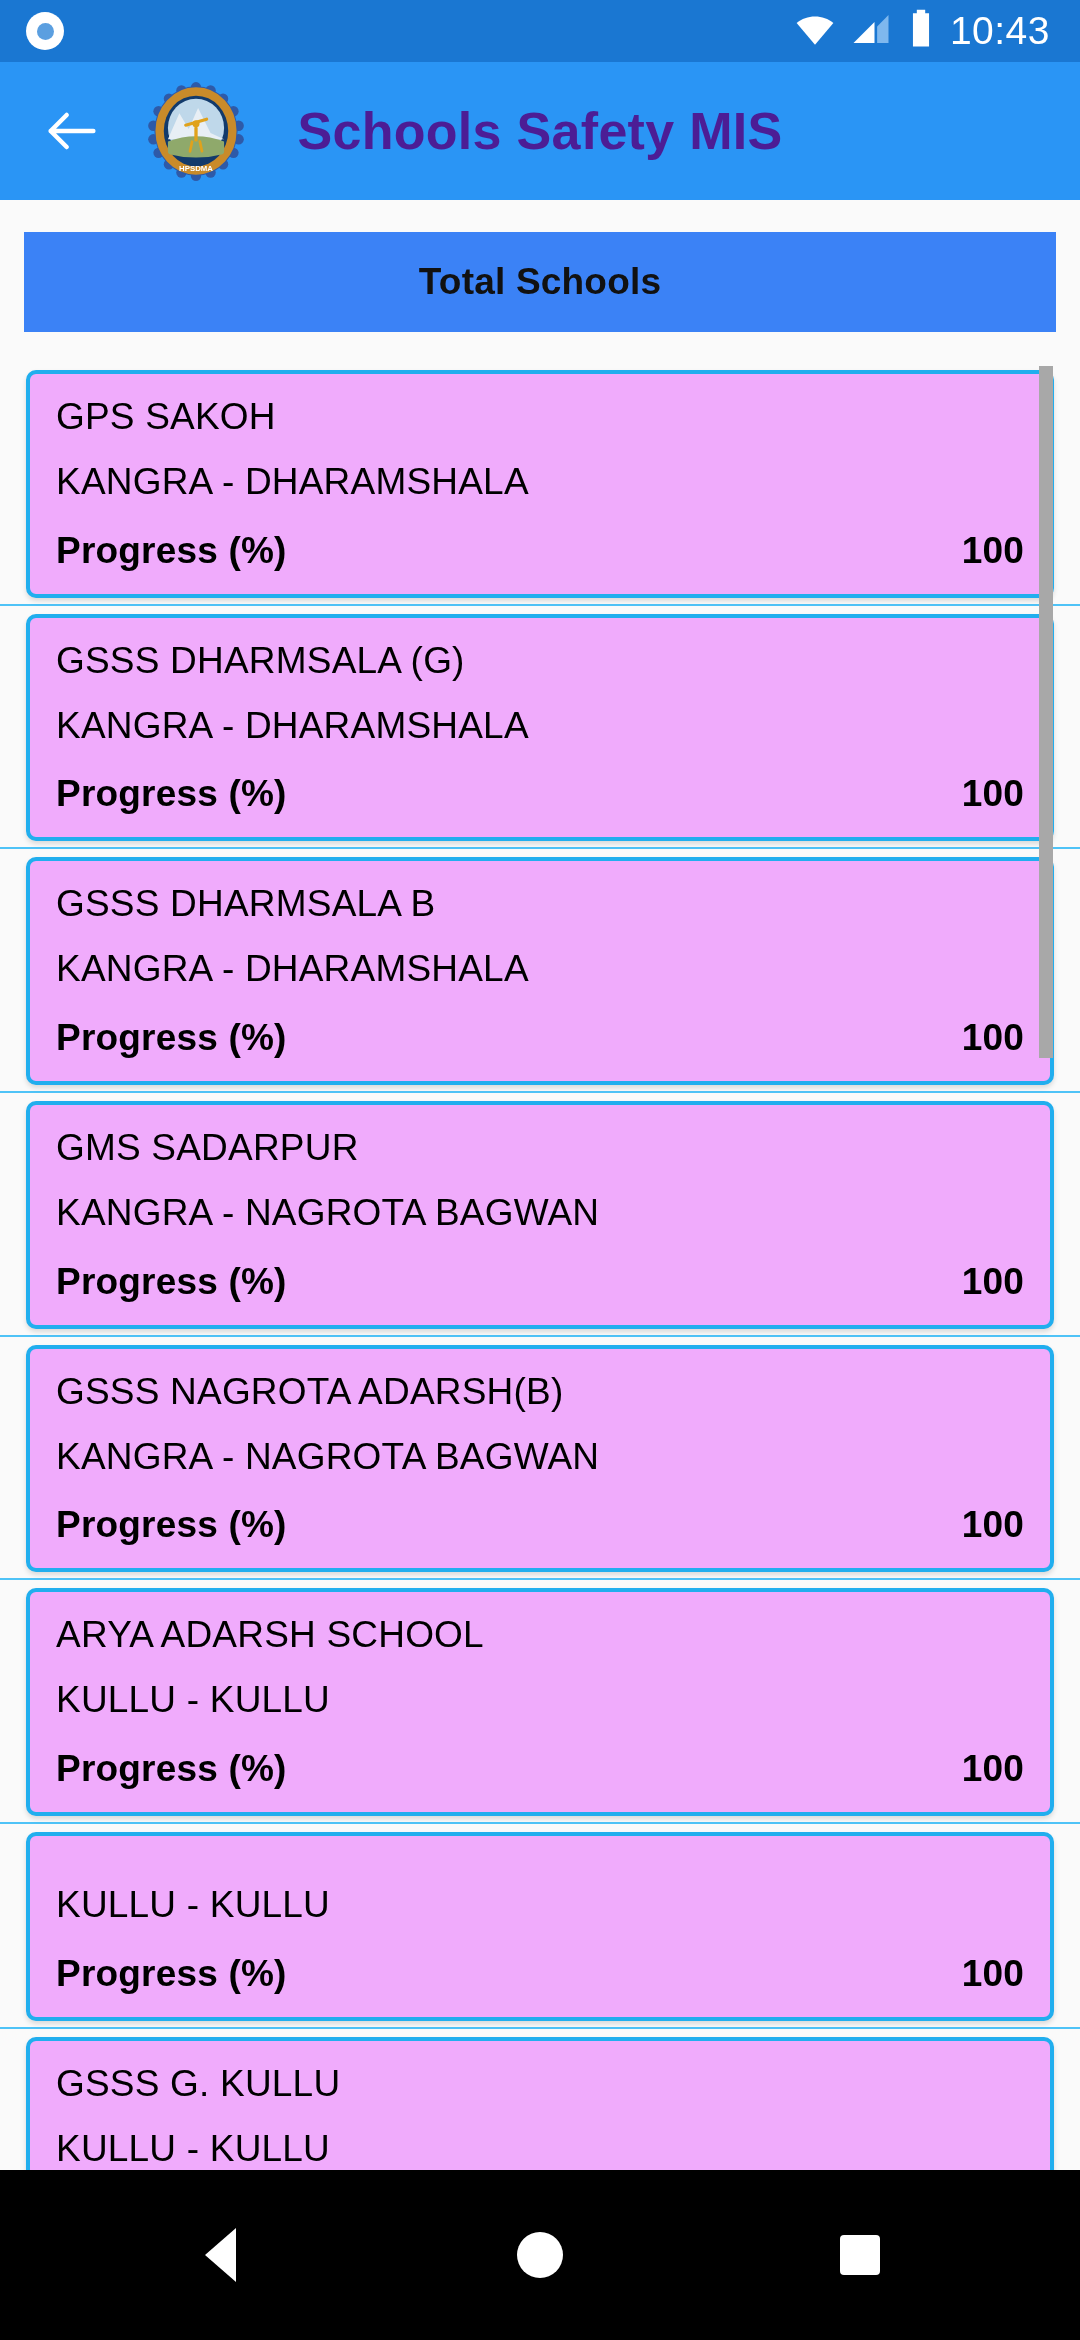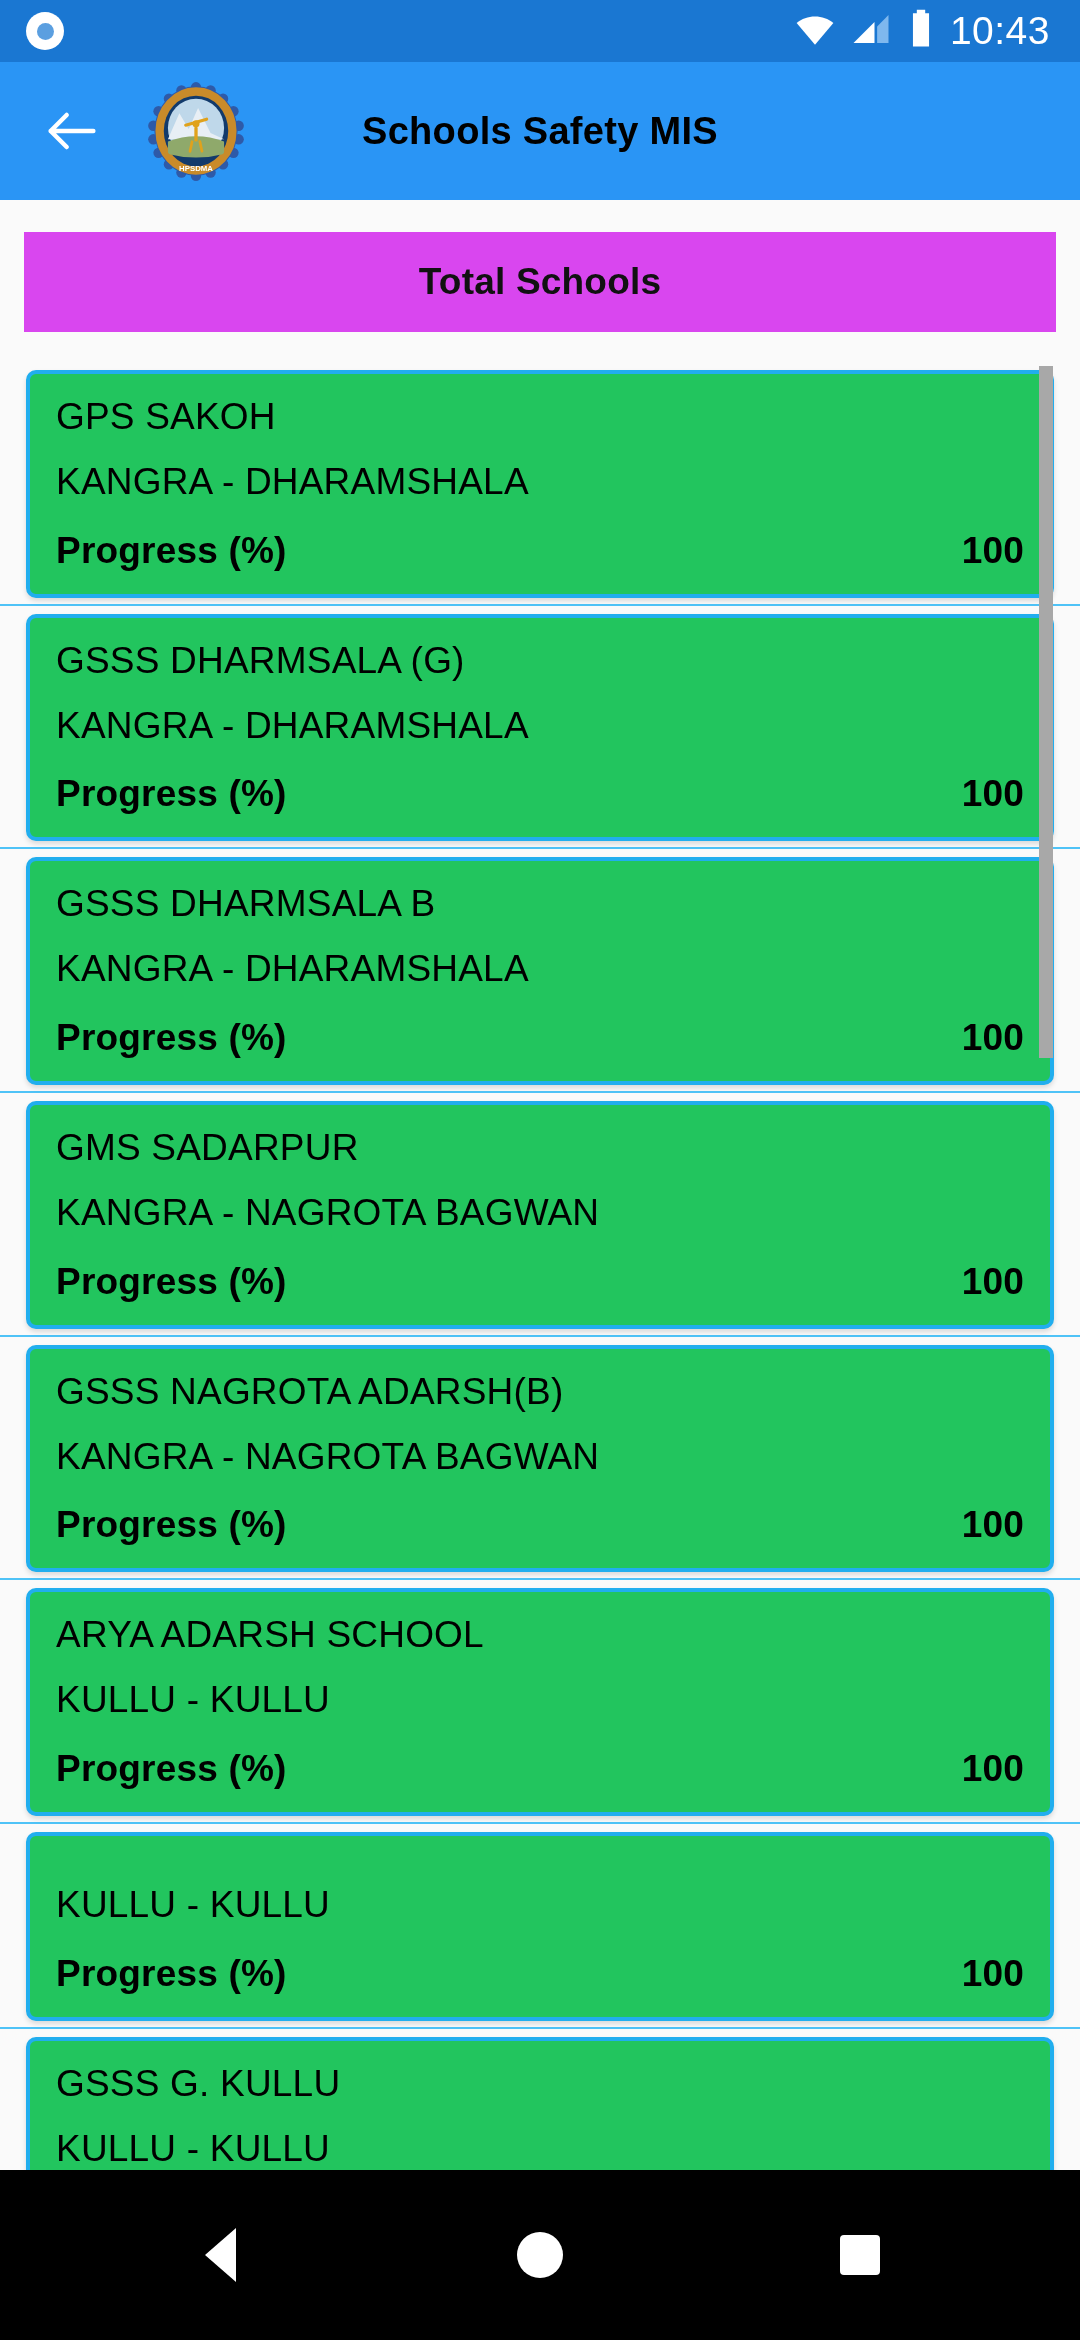--- a/index.html
+++ b/index.html
@@ -52,31 +52,31 @@
   }
   .logo {
     width:104px; height:104px; flex:0 0 auto;
     margin-left:24px;
     border-radius:50%;
     position:relative;
   }
   .app-title {
     position:absolute; left:0; right:0;
     text-align:center;
-    font-size:38px; font-weight:bold;
-    color:#000000;
+    font-size:52px; font-weight:bold;
+    color:#4c1d95;
     letter-spacing:0.3px;
     pointer-events:none;
   }
 
   
   .section-header {
     margin:32px 24px 0 24px;
     height:100px;
-    background:#d946ef;
+    background:#3b82f6;
     display:flex; align-items:center; justify-content:center;
   }
   .section-header-text {
     font-size:37px; font-weight:bold; color:#111111;
     letter-spacing:0.2px;
   }
 
   
   .list-wrap {
     position:absolute;
@@ -85,21 +85,21 @@
   }
   .list {
     padding:0 0 0 0;
   }
   .row {
     position:relative;
     padding:0 26px;
     border-bottom:2px solid #4FC3F7;
   }
   .card {
-    background:#22c55e;
+    background:#f0abfc;
     border:4px solid #21AEEE;
     border-radius:10px;
     padding:24px 26px 22px 26px;
     margin:8px 0 6px 0;
     box-shadow:0 3px 5px rgba(0,0,0,0.13);
   }
   .card-title {
     font-size:37px; color:#000000; font-weight:400;
     line-height:1.05; letter-spacing:0.2px;
     white-space:nowrap;

